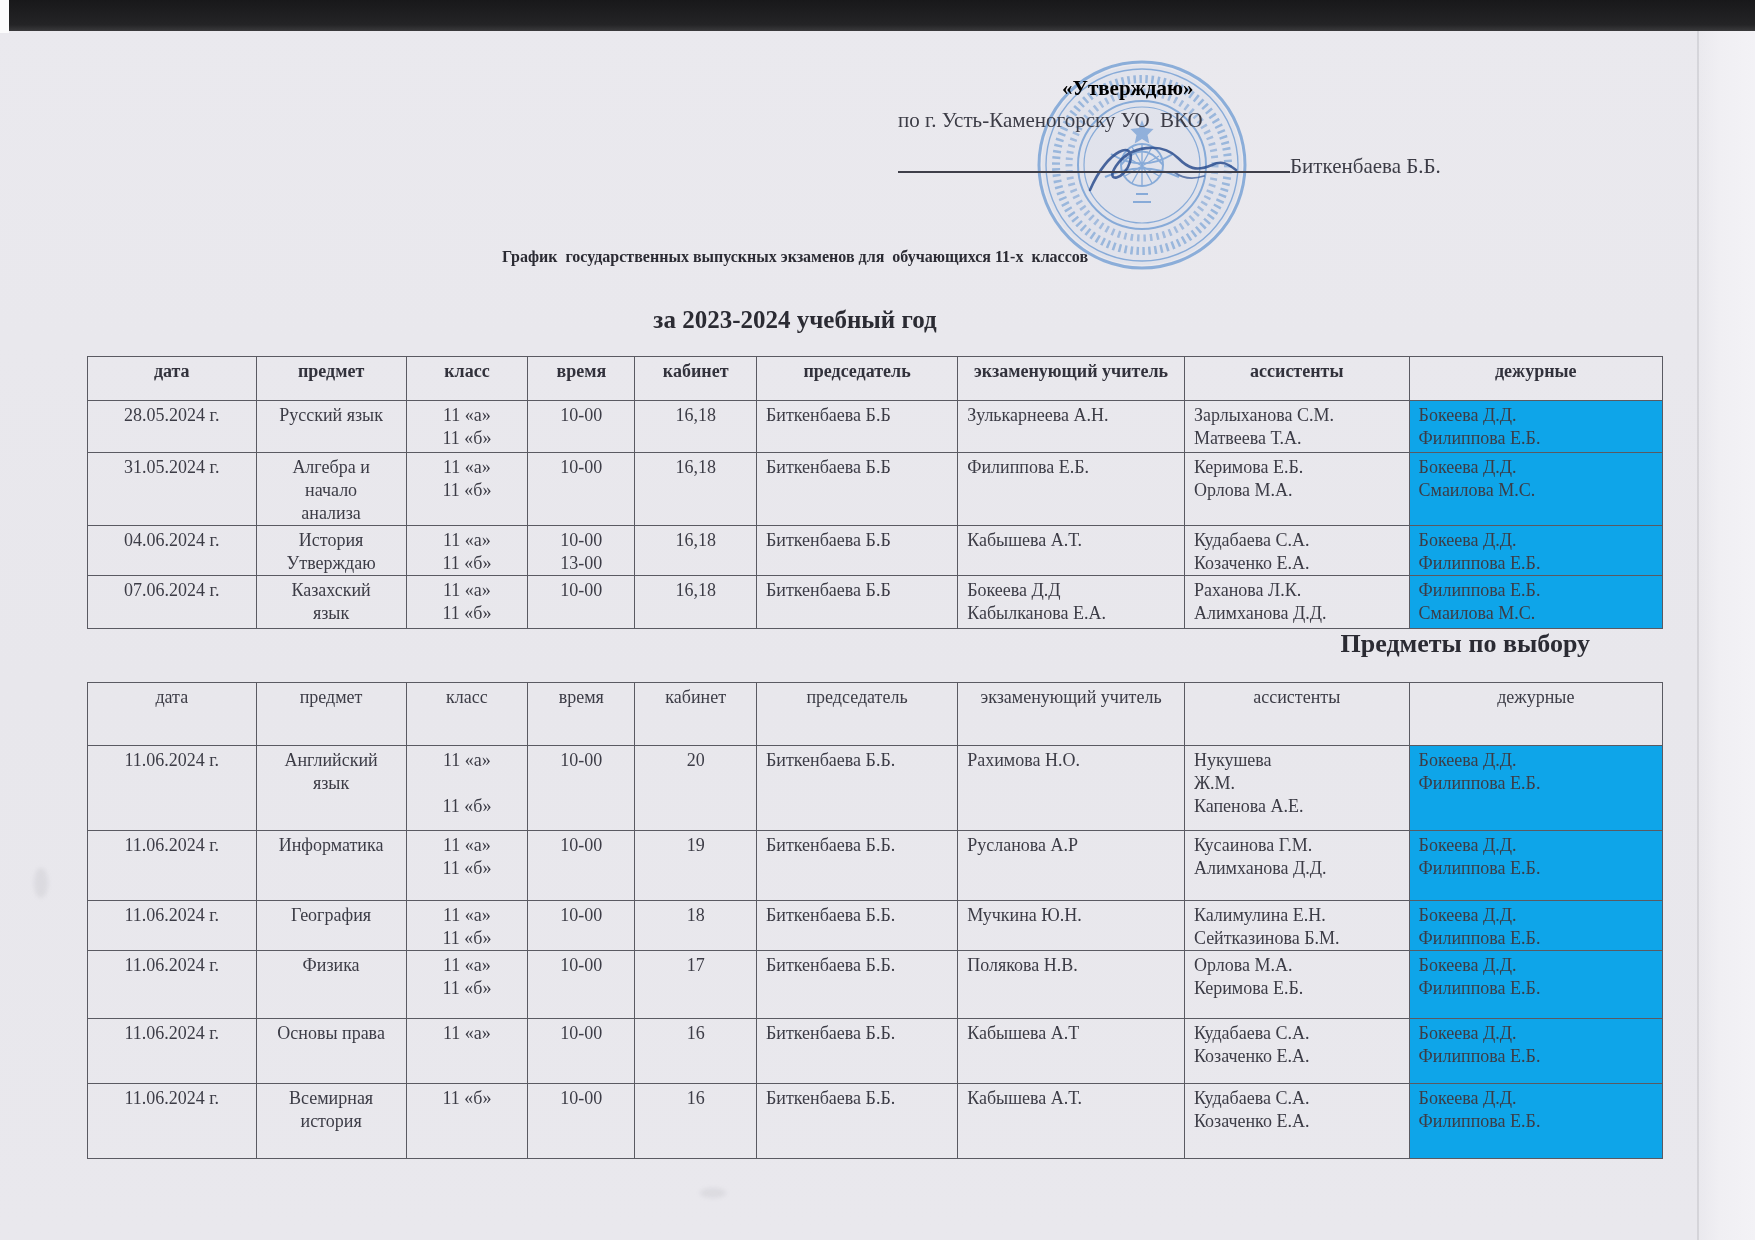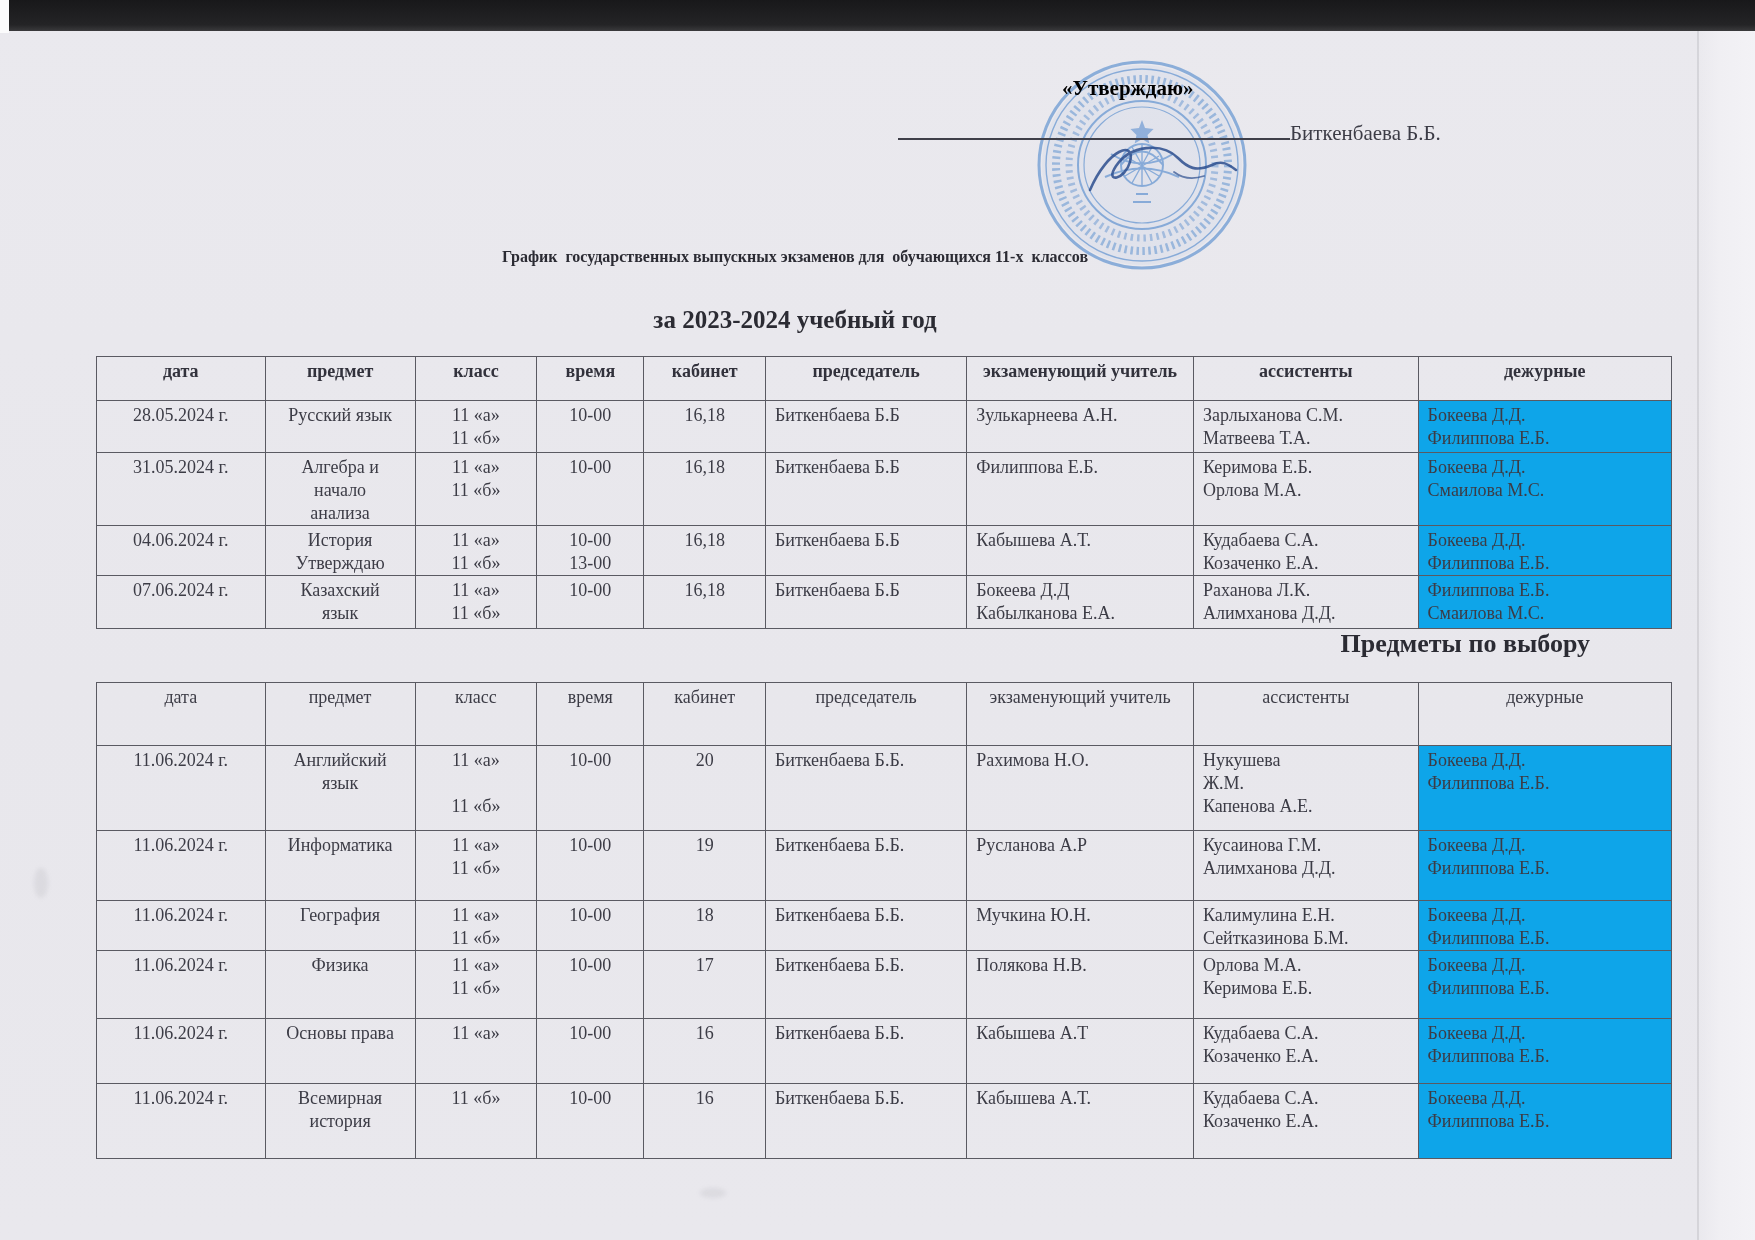--- a/index.html
+++ b/index.html
@@ -22,21 +22,21 @@
   .sig-line{display:inline-block;width:392px;height:20px;border-bottom:2px solid #3f3f49;vertical-align:baseline;}
 
   .stamp{position:absolute;left:1033px;top:56px;width:218px;height:218px;pointer-events:none;}
   .signature{position:absolute;left:1078px;top:138px;width:190px;height:72px;pointer-events:none;}
 
   .title-wrap{position:absolute;left:0;top:248px;width:1590px;text-align:center;}
   .title-main{font-size:16px;font-weight:bold;color:#2b2b33;white-space:pre-wrap;}
   .title-sub{position:absolute;left:0;top:306px;width:1590px;text-align:center;font-size:25px;font-weight:bold;color:#2b2b33;white-space:pre-wrap;}
   .section-title{position:absolute;left:0;top:629px;width:1590px;text-align:right;font-size:26px;font-weight:bold;color:#2b2b33;}
 
-  table.sched{position:absolute;left:96px;border-collapse:collapse;table-layout:fixed;width:1576px;background:transparent;border-radius:7px;}
+  table.sched{position:absolute;left:87px;border-collapse:collapse;table-layout:fixed;width:1576px;background:transparent;border-radius:7px;}
   #table1{top:356px;}
   #table2{top:682px;}
   table.sched th,table.sched td{
     border:1.6px solid #5a5a62;vertical-align:top;padding:3px 6px 0 6px;
     font-size:18px;line-height:23px;color:#3c3c46;overflow:hidden;
   }
   #table1 th{font-weight:bold;color:#32323c;text-align:center;}
   #table2 th{font-weight:normal;color:#3c3c46;text-align:center;}
   table.sched td:nth-child(-n+5){text-align:center;margin-top:15px;}
   table.sched td:nth-child(n+6){text-align:left;padding-left:9px;}
@@ -85,20 +85,21 @@
   <circle cx="109" cy="109" r="100" fill="#5a8fd0" opacity="0.06"></circle>
 </svg>
 
 <svg class="signature" viewBox="0 0 190 72">
   <path d="M12,52 C30,10 58,2 52,24 C47,42 26,46 38,28 C52,7 84,4 100,20 C110,30 118,34 134,27 C144,22 150,26 158,32" fill="none" stroke="#2c4e8e" stroke-width="2.6" stroke-linecap="round" opacity="0.85"></path>
   <path d="M96,34 c8,6 18,8 30,4" fill="none" stroke="#2c4e8e" stroke-width="1.8" stroke-linecap="round" opacity="0.7"></path>
 </svg>
 
 <div class="approval">«Утверждаю»</div>
 <div class="header-block">
+  <div class="hdr-line">по г. Усть-Каменогорску УО  ВКО</div>
   <div class="sig-row">
     <span class="sig-line"></span><span>Биткенбаева Б.Б.</span>
   </div>
 </div>
 
 <div class="title-wrap">
   <span class="title-main">График  государственных выпускных экзаменов для  обучающихся 11-х  классов</span>
 </div>
 <div class="title-sub">за 2023-2024 учебный год</div>
 

